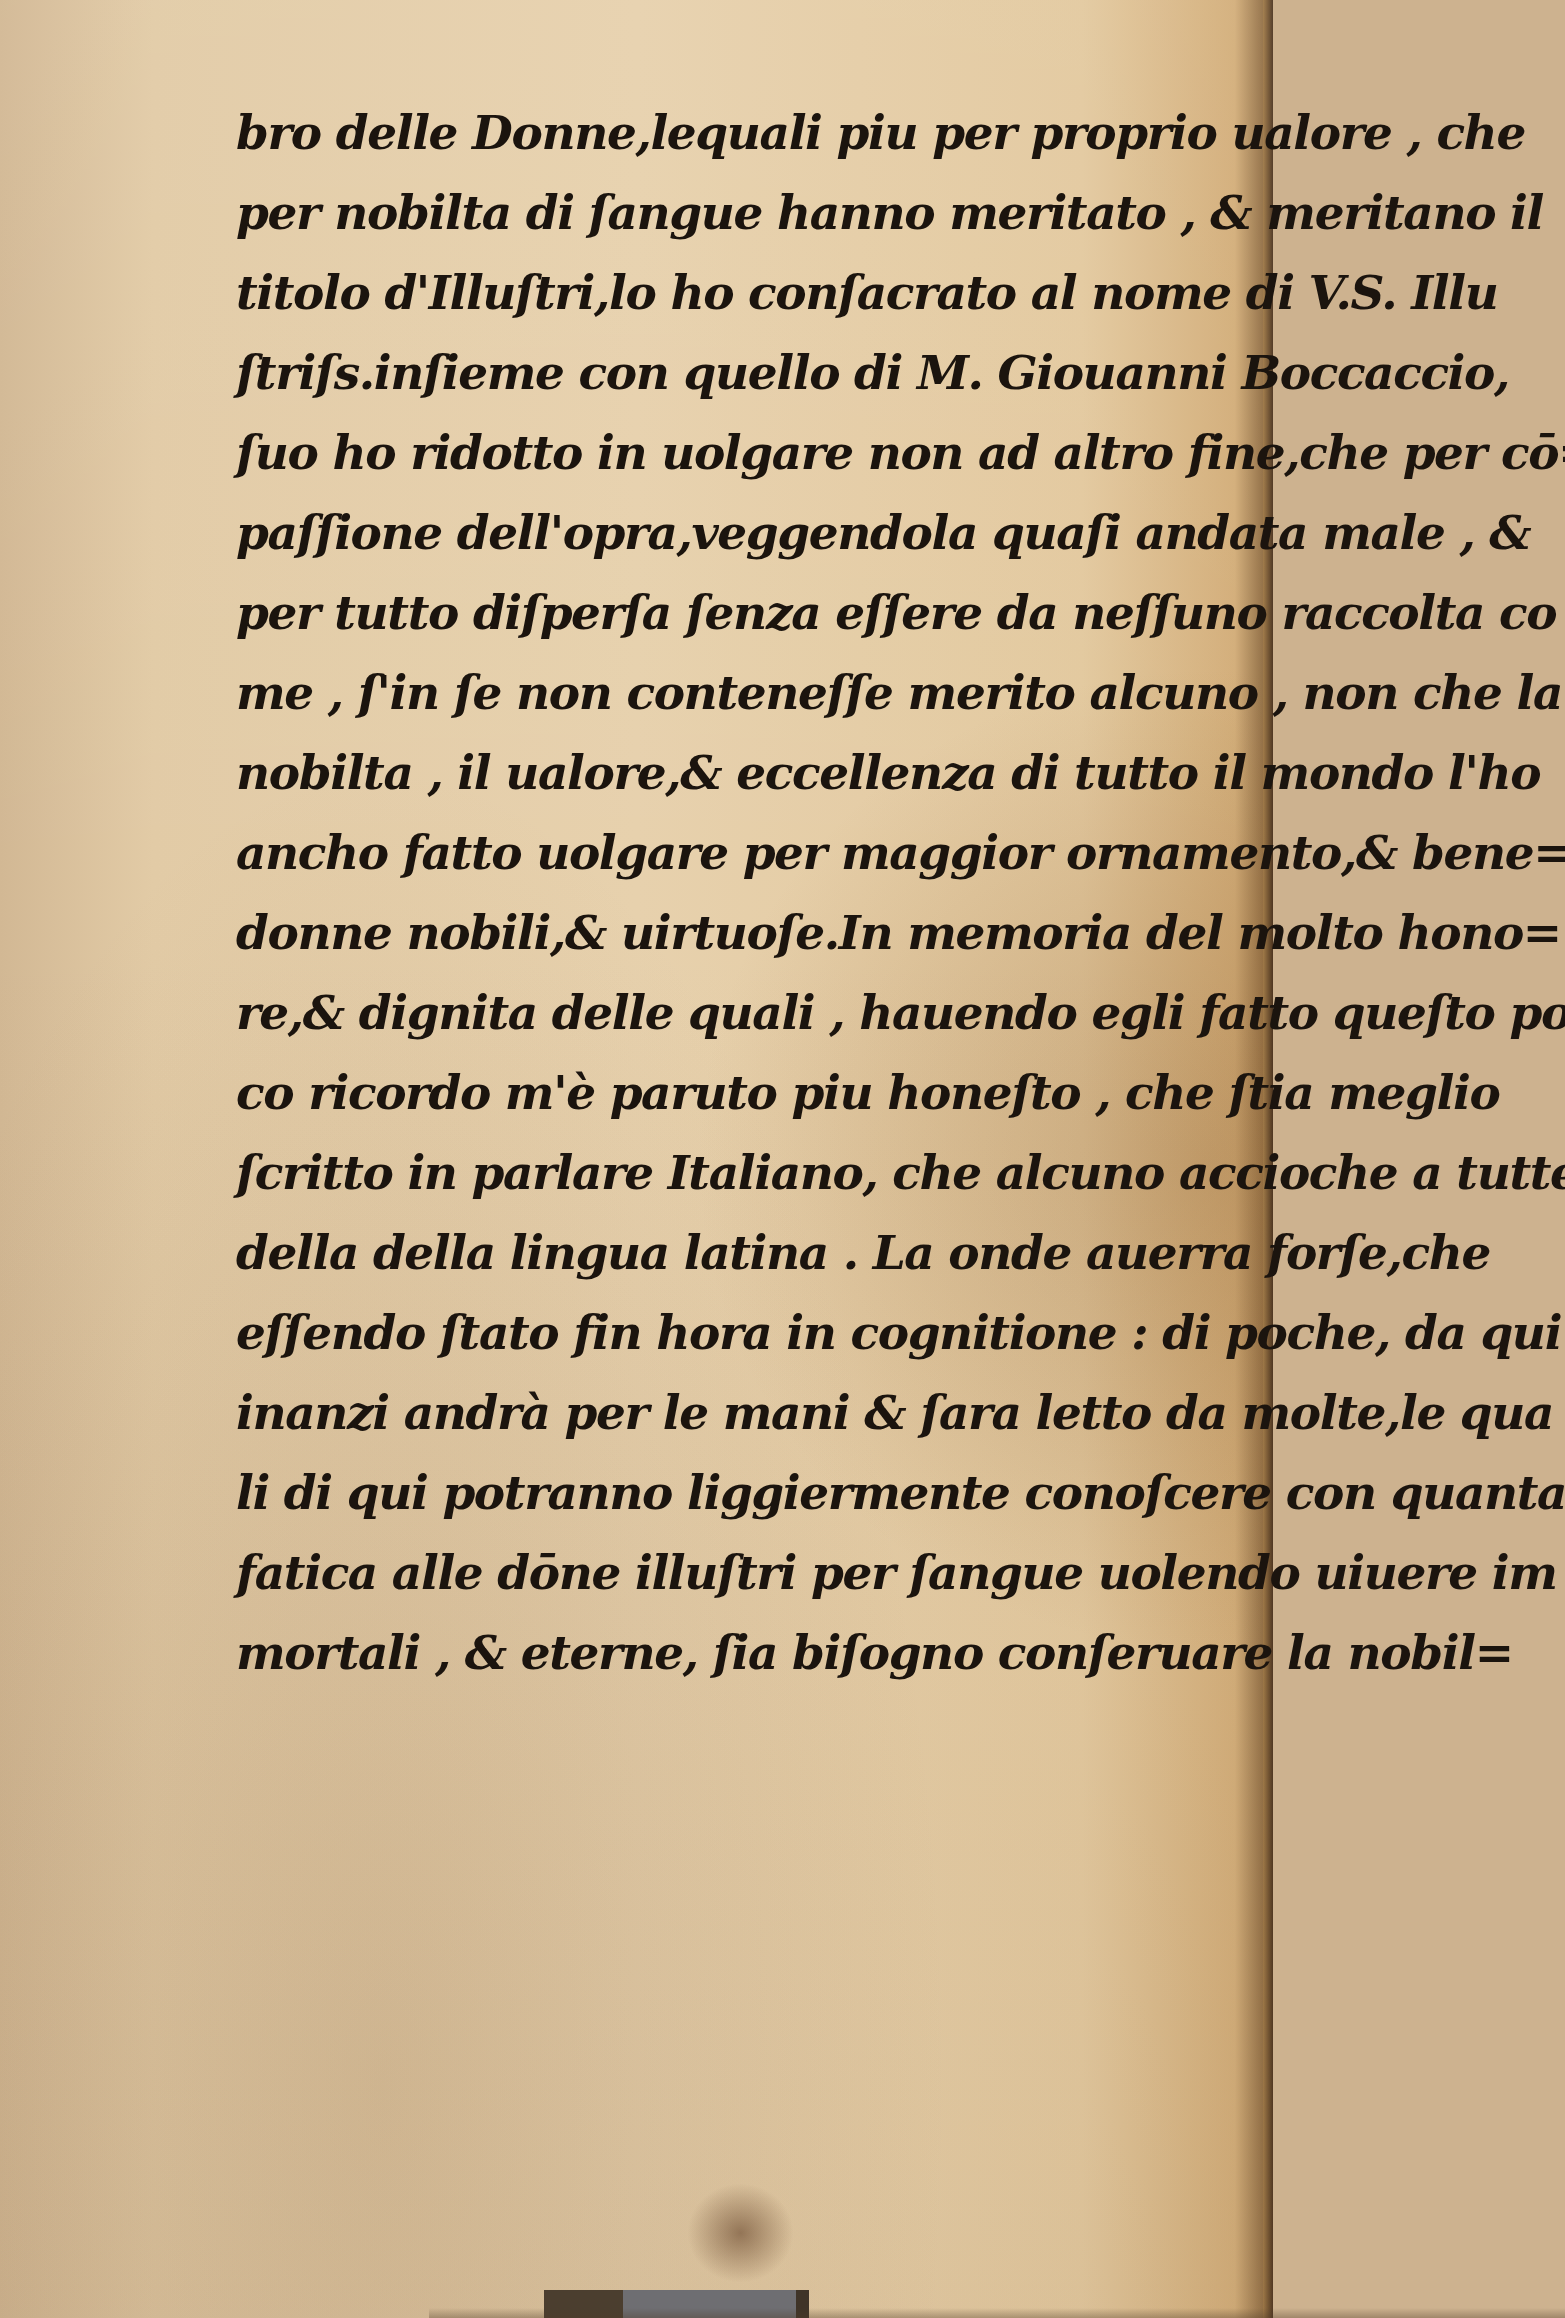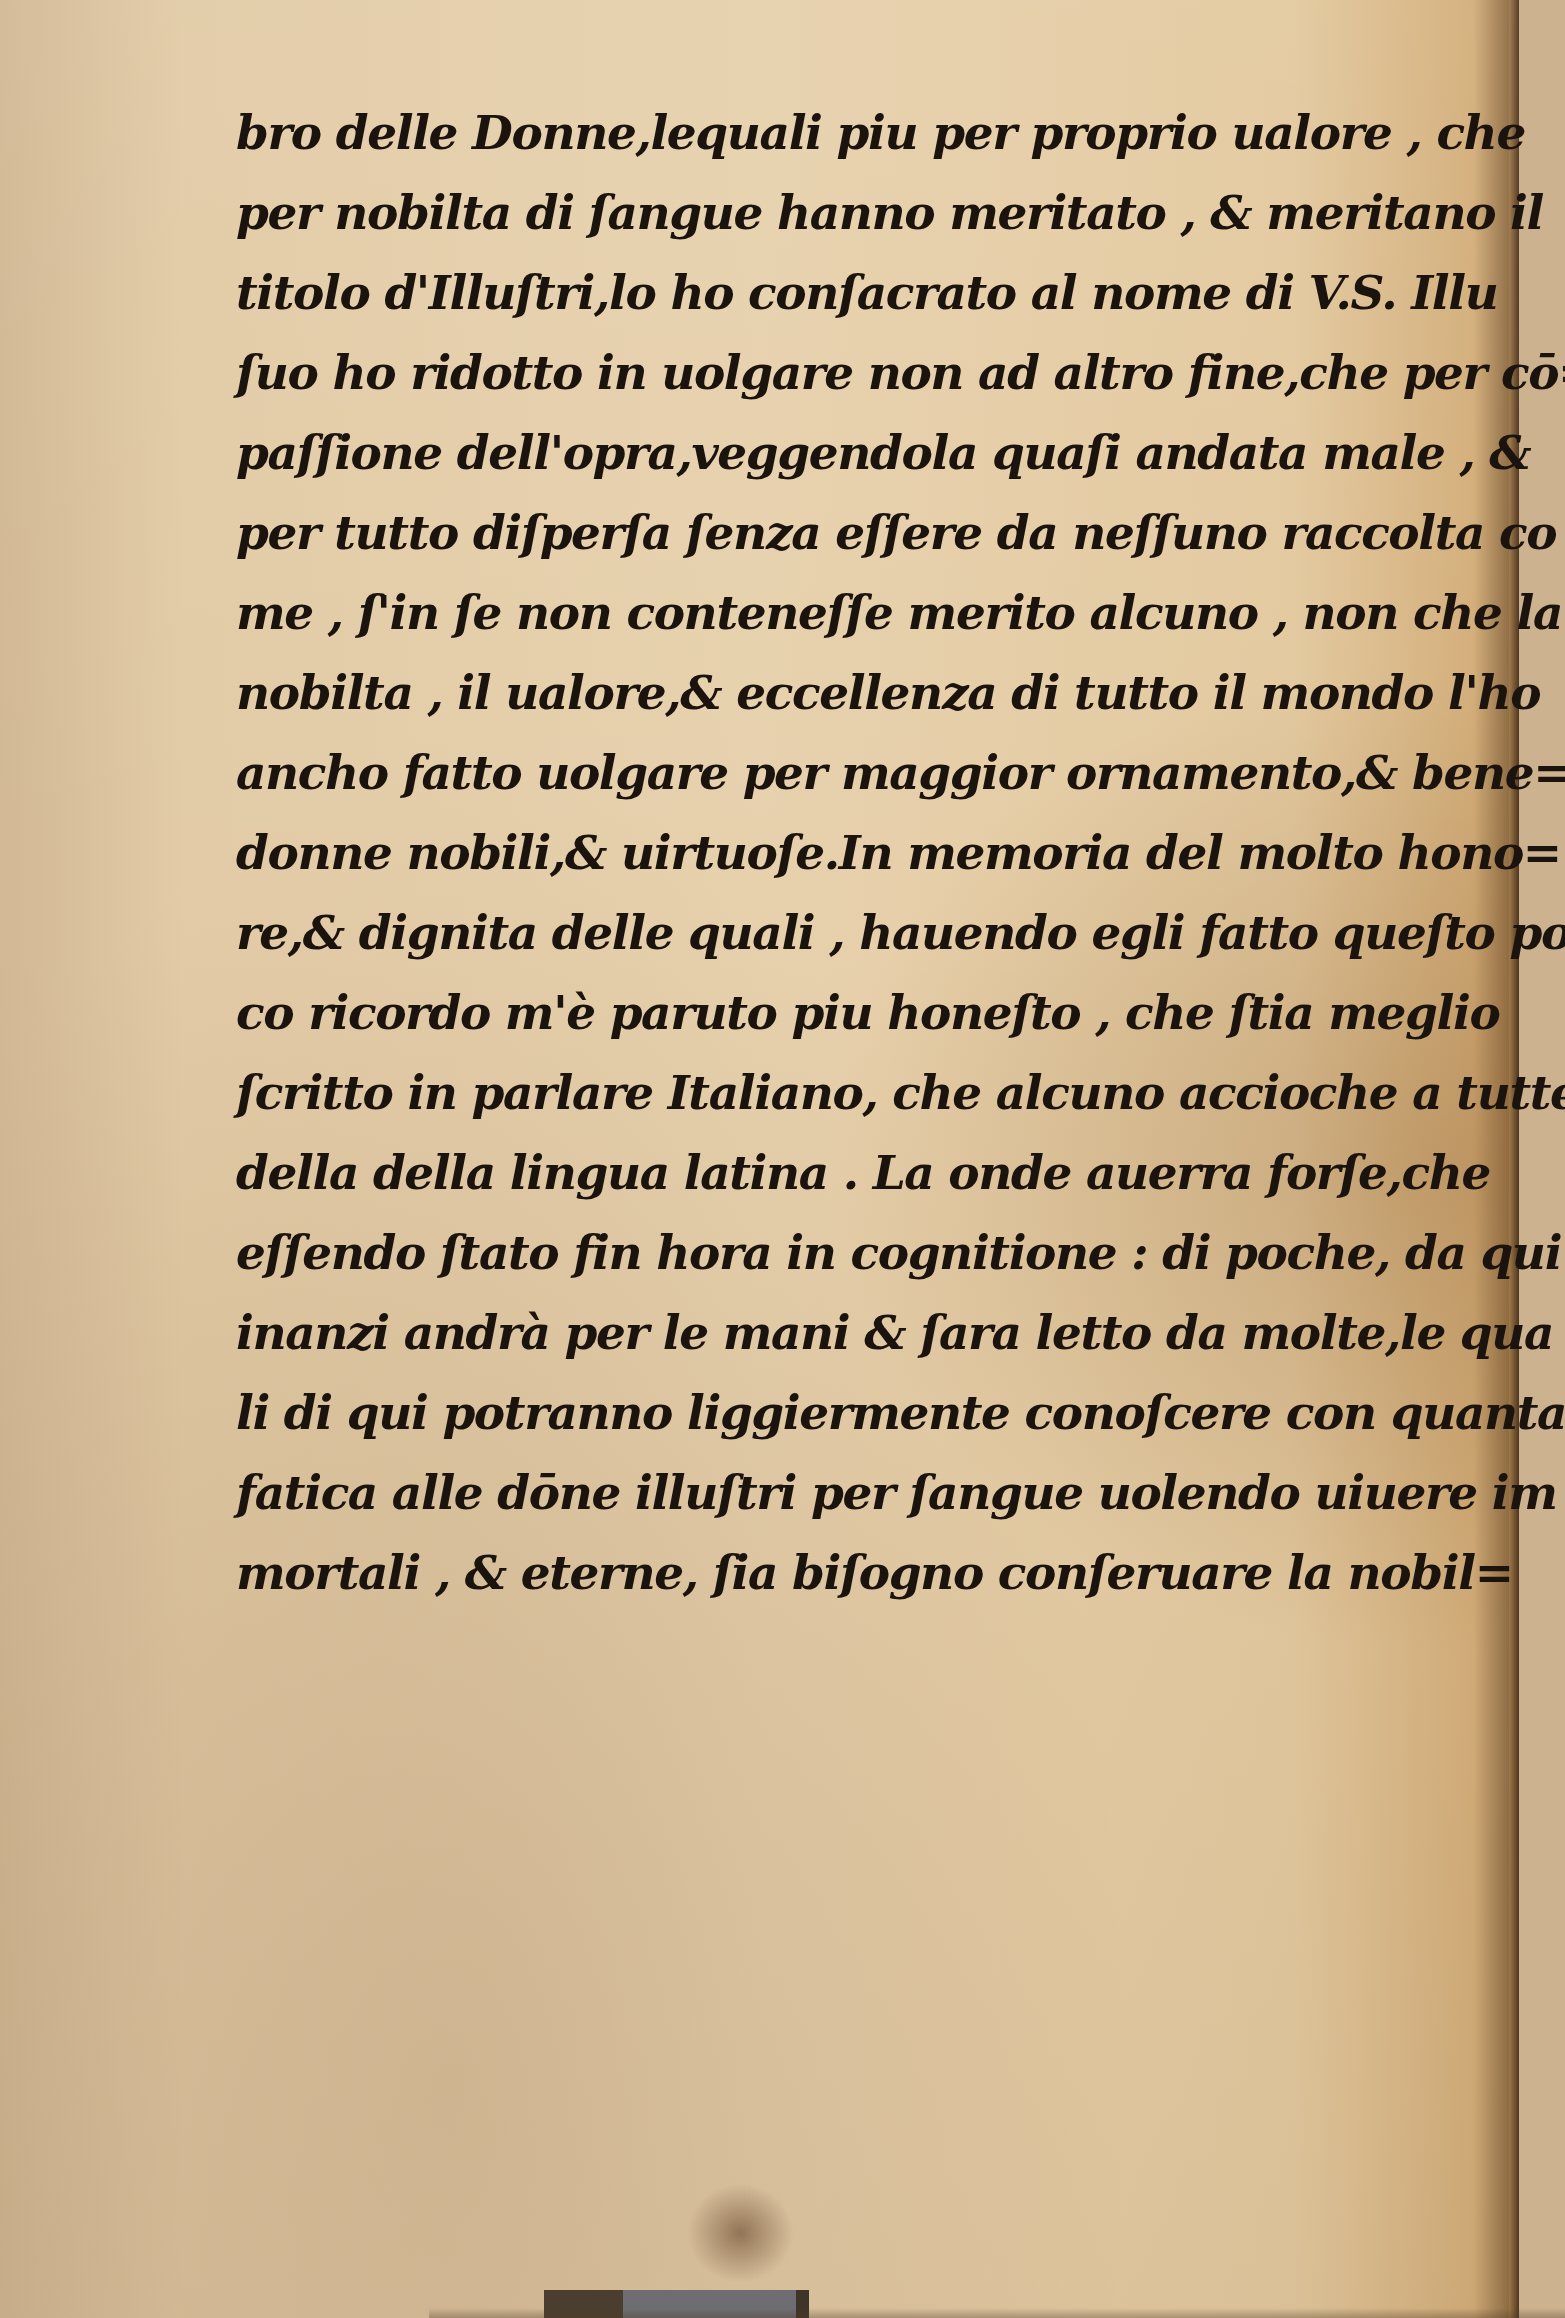--- a/index.html
+++ b/index.html
@@ -10,21 +10,21 @@
       width: 1565px;
       height: 2319px;
       overflow: hidden;
       background: #cdb28f;
       position: relative;
     }
     .page {
       position: absolute;
       left: 0;
       top: 0;
-      width: 1519px;
+      width: 1273px;
       height: 2319px;
       background:
         radial-gradient(ellipse at 30% 90%, rgba(140,100,60,0.18), rgba(0,0,0,0) 45%),
         radial-gradient(ellipse at 95% 50%, rgba(150,105,55,0.35), rgba(0,0,0,0) 30%),
         linear-gradient(90deg, #d2b894 0%, #e2cba6 12%, #e7d1ad 50%, #e3c99f 85%, #d3ae7a 97%, #7c5a34 100%);
     }
     .page::after {
       content: "";
       position: absolute;
       left: 0; top: 0; right: 0; bottom: 0;
@@ -94,20 +94,21 @@
 <div class="page">
   <div class="right-edge"></div>
   <div class="stain"></div>
   <div class="metal"></div>
   <div class="bottom-edge"></div>
 
   <div class="text-block">
     <span class="line">bro delle Donne,lequali piu per proprio ualore , che</span>
     <span class="line">per nobilta di ſangue hanno meritato , &amp; meritano il</span>
     <span class="line">titolo d'Illuſtri,lo ho conſacrato al nome di V.S. Illu</span>
+    <span class="line">ſtriſs.inſieme con quello di M. Giouanni Boccaccio,</span>
     <span class="line">ſuo ho ridotto in uolgare non ad altro fine,che per cō=</span>
     <span class="line">paſſione dell'opra,veggendola quaſi andata male , &amp;</span>
     <span class="line">per tutto diſperſa ſenza eſſere da neſſuno raccolta co</span>
     <span class="line">me , ſ'in ſe non conteneſſe merito alcuno , non che la</span>
     <span class="line">nobilta , il ualore,&amp; eccellenza di tutto il mondo l'ho</span>
     <span class="line">ancho fatto uolgare per maggior ornamento,&amp; bene=</span>
     <span class="line">donne nobili,&amp; uirtuoſe.In memoria del molto hono=</span>
     <span class="line">re,&amp; dignita delle quali , hauendo egli fatto queſto po</span>
     <span class="line">co ricordo m'è paruto piu honeſto , che ſtia meglio</span>
     <span class="line">ſcritto in parlare Italiano, che alcuno accioche a tutte</span>

